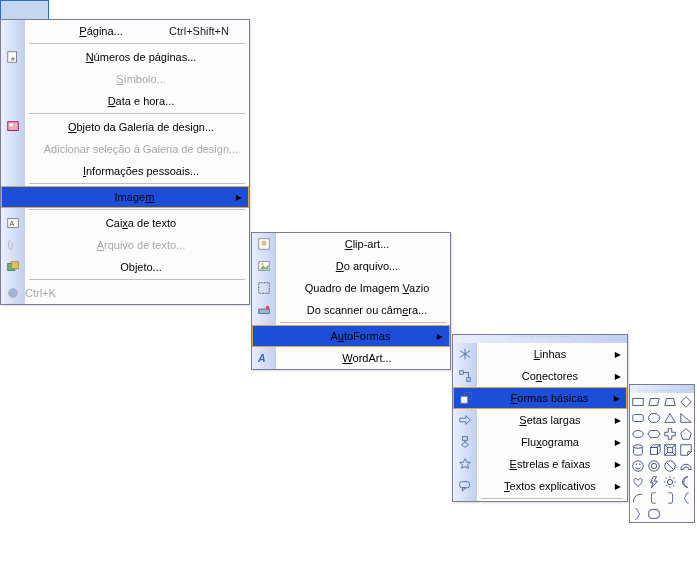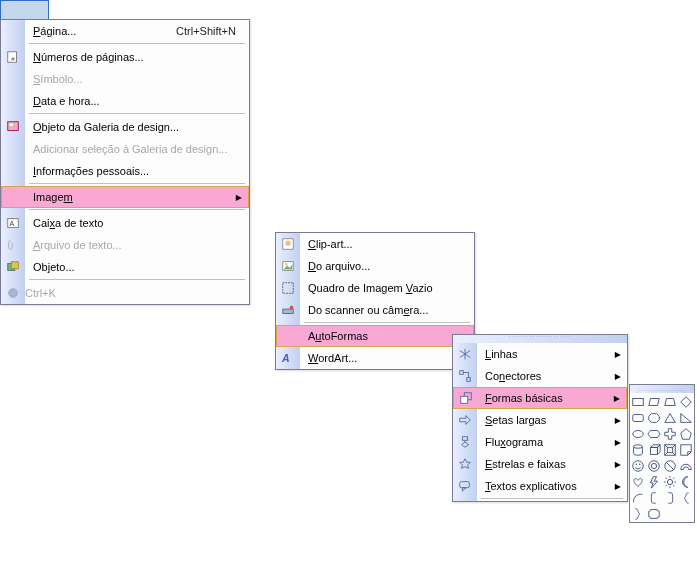--- a/index.html
+++ b/index.html
@@ -30,41 +30,42 @@
     height: 19px;
     line-height: 14px;
   }
   .menu-row {
     display: flex;
     align-items: center;
     height: 22px;
     position: relative;
   }
   .menu-row.highlight {
-    background: #f9a8d4;
+    background: #1d4ed8;
     border: 1px solid #d6a64a;
     height: 22px;
   }
   .menu-row .ic {
     width: 24px;
     height: 22px;
     display: flex;
     align-items: center;
     justify-content: center;
     flex-shrink: 0;
   }
   .menu-row.highlight .ic { width: 23px; }
   .menu-row:not(.highlight) .ic { background: linear-gradient(to right, #e9efff, #c2d0ef); }
   .menu-row .lbl {
     flex: 1;
     padding-left: 8px;
     white-space: nowrap;
+    text-align: center;
   }
   .menu-row .short {
-    padding-right: 13px;
+    padding-right: 20px;
     color: #222;
     white-space: nowrap;
   }
   .menu-row .sub {
     padding-right: 6px;
     font-size: 8px;
   }
   .menu-row.disabled .lbl,
   .menu-row.disabled .short { color: #a7a7a7; }
   .sep {
@@ -81,21 +82,21 @@
   }
   .sep .line::after {
     content: "";
     position: absolute;
     left: 4px; right: 4px; top: 1px;
     border-top: 1px solid #c0c0c0;
   }
   .ul { text-decoration: underline; }
   
   #menu-main { left: 0; top: 19px; width: 250px; }
-  #menu-image { left: 251px; top: 232px; width: 200px; margin-left: 24px; }
+  #menu-image { left: 251px; top: 232px; width: 200px; }
   #menu-autof { left: 452px; top: 334px; width: 176px; }
   #palette {
     position:absolute;
     left:629px; top:384px;
     width:66px;
     border:1px solid #7b7b95;
     background:#fdfdfd;
     padding-top: 9px;
   }
   #palette .handle {

